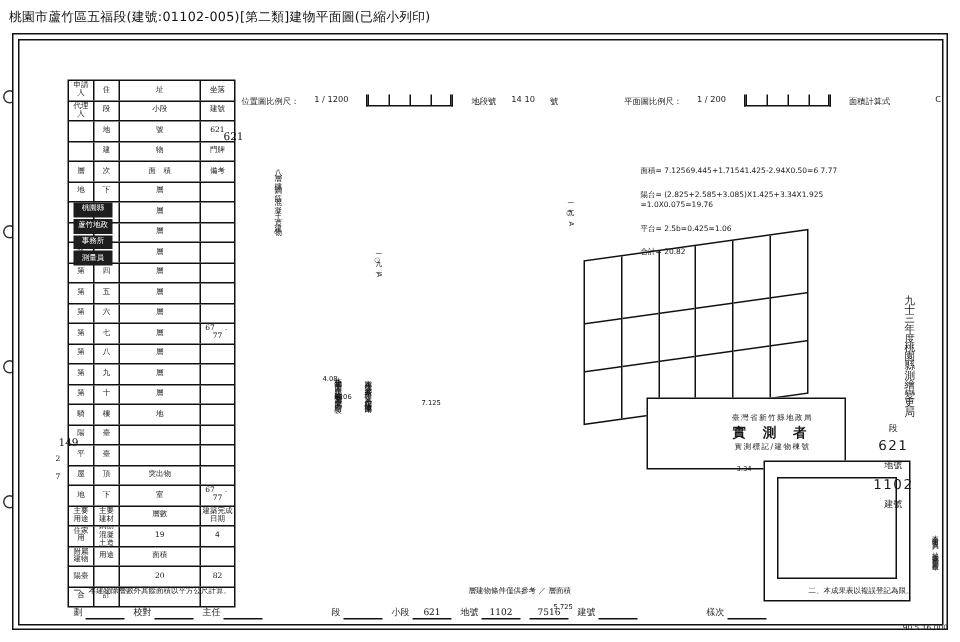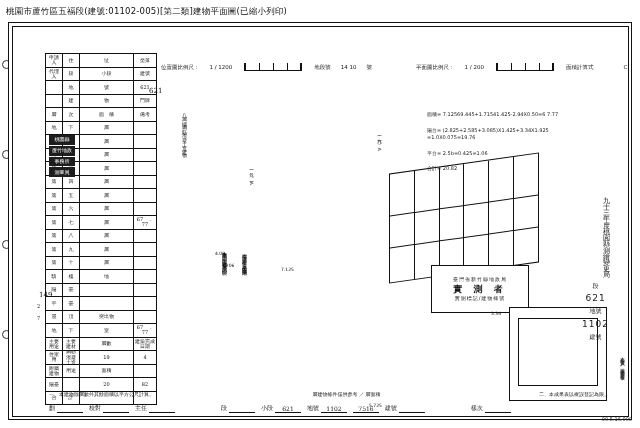--- a/index.html
+++ b/index.html
@@ -142,21 +142,21 @@
     position:absolute;left:418px;top:88px;width:190px;
     font-size:5px;line-height:1.55;
   }
   .calc div{white-space:nowrap;}
 
   
   .seal{
     position:absolute;left:270px;top:198px;width:96px;height:46px;
     border:0.8px solid #111;
     display:flex;flex-direction:column;align-items:center;justify-content:center;
-    font-size:6px;line-height:1.4;background:#fff;
+    font-size:6px;line-height:1.4;background:#fff;padding-left:35px;
   }
   .seal .big{font-size:9px;letter-spacing:4px;font-weight:bold;}
   .seal .sm{font-size:5px;letter-spacing:1px;}
 
   
   .right-vert{
     position:absolute;right:20px;top:168px;
     writing-mode:vertical-rl;
     font-size:7px;letter-spacing:2px;
     font-family:"DejaVu Serif","Liberation Serif",serif;

